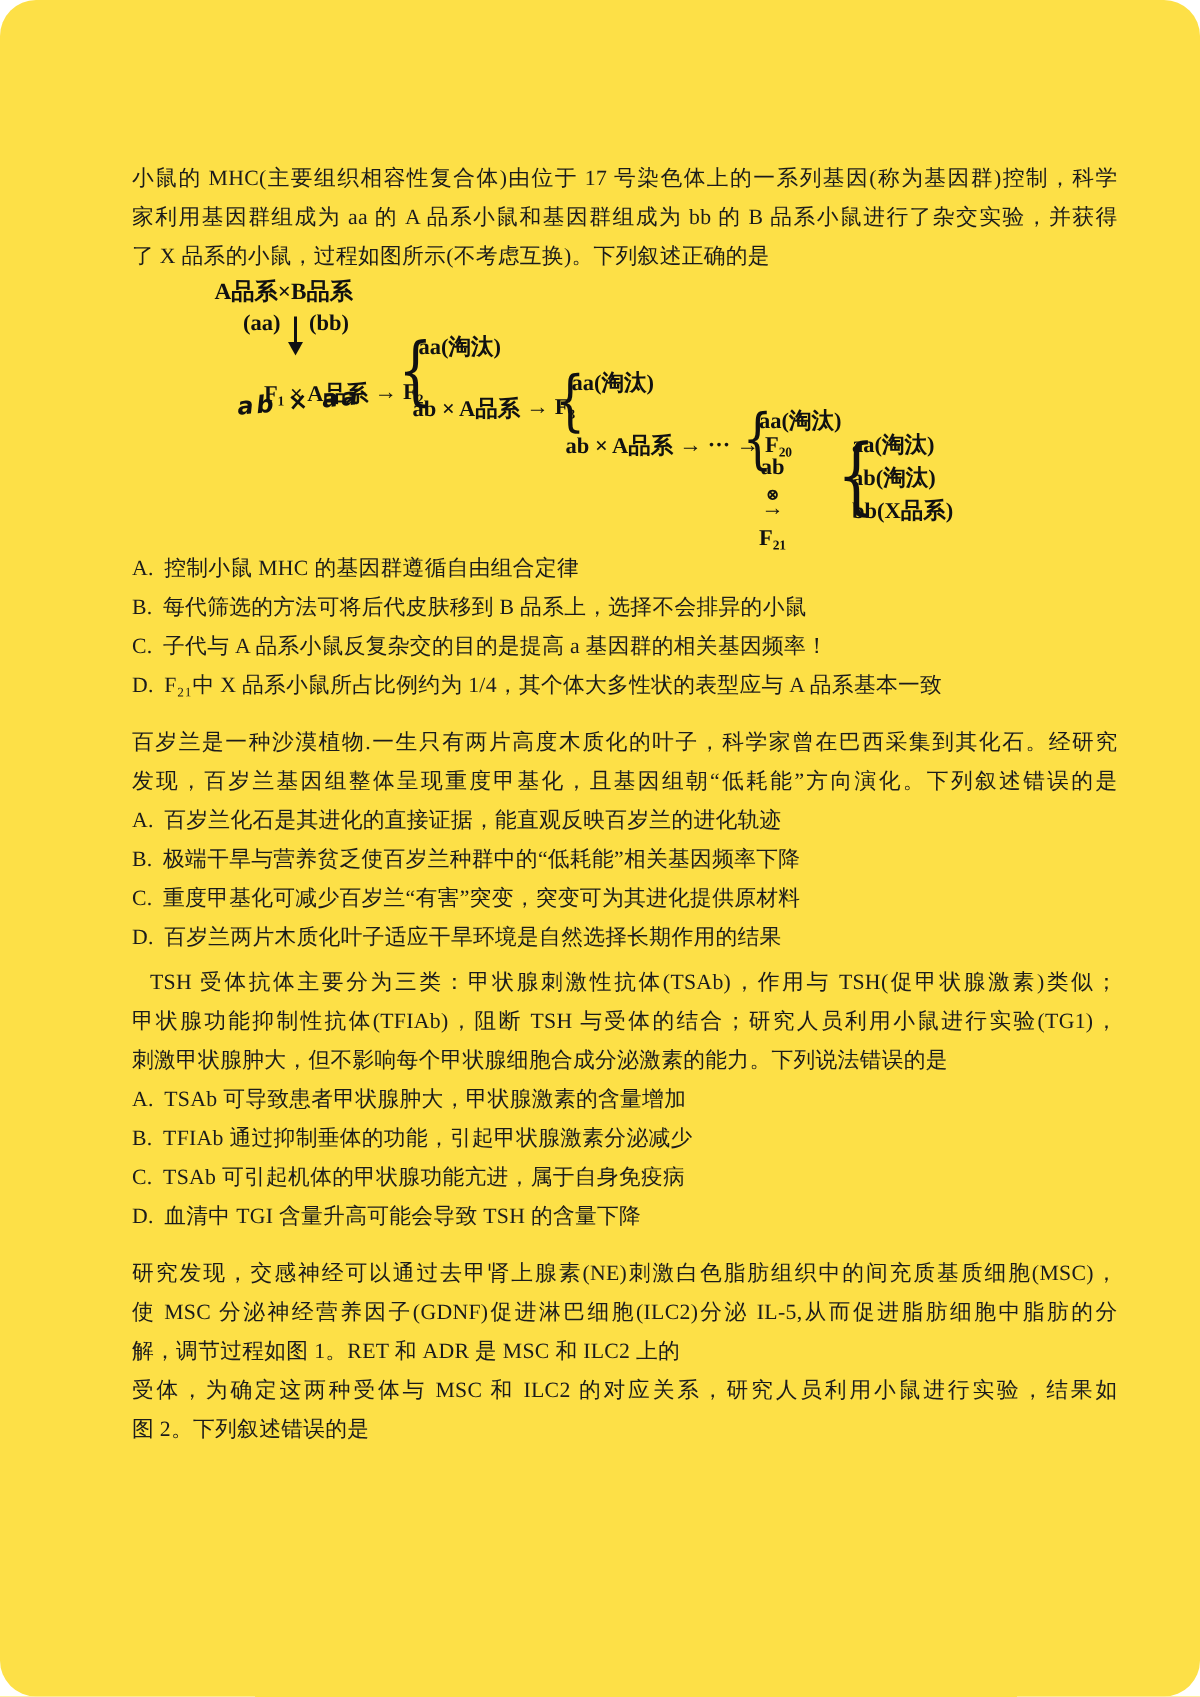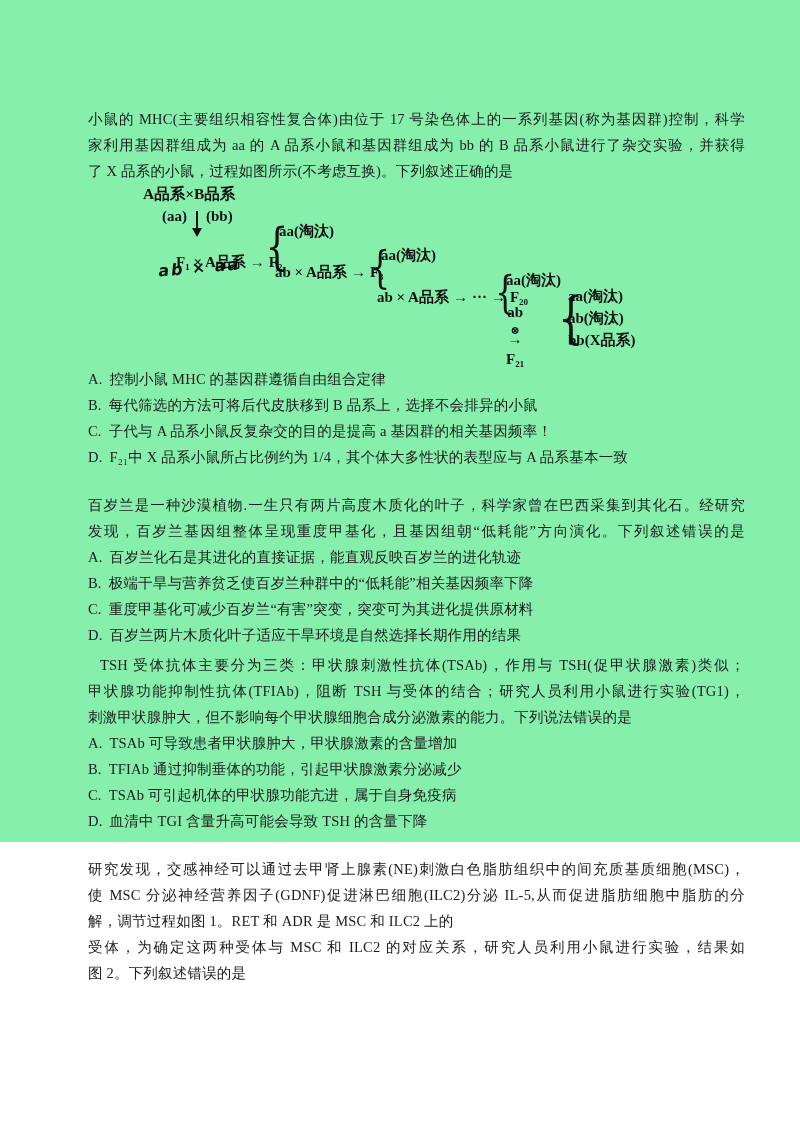--- a/index.html
+++ b/index.html
@@ -1,32 +1,32 @@
 <!DOCTYPE html>
 <html><head>
 <meta charset="utf-8">
 <style>
   html,body { margin:0; padding:0; }
   body {
     width:800px; height:1131px; background:#ffffff; color:#1b1b1b;
     font-family:"Liberation Serif","DejaVu Serif",serif;
     overflow:hidden;
   }
-  .page { position:relative; width:800px; height:842px; background:#86efac; }
+  .page { position:relative; width:800px; height:1131px; background:#fde047;border-radius:24px; }
   .content { position:absolute; left:88px; top:106px; width:657px; }
 
   .qblock { position:relative; }
   .line {
     position:relative; font-size:14.5px; line-height:26px;
     letter-spacing:0.2px; white-space:nowrap;
   }
   .j { white-space:normal; text-align:justify; text-align-last:justify; height:26px; overflow:hidden; }
   .ind { padding-left:12px; }
   .opt-label { display:inline-block; margin-right:7px; }
-  .mt4 { margin-top:4px; } .mt8 { margin-top:22px; }
+  .mt4 { margin-top:4px; } .mt8 { margin-top:12px; }
 
   
   .diagram {
     position:relative; height:178px; margin-left:52px; margin-top:0;
     font-weight:bold; font-size:15px; color:#111;
   }
   .d { position:absolute; white-space:nowrap; }
   .drow { position:absolute; display:flex; align-items:center; gap:4px; white-space:nowrap; }
   .brace {
     position:absolute; font-weight:400; color:#111;

